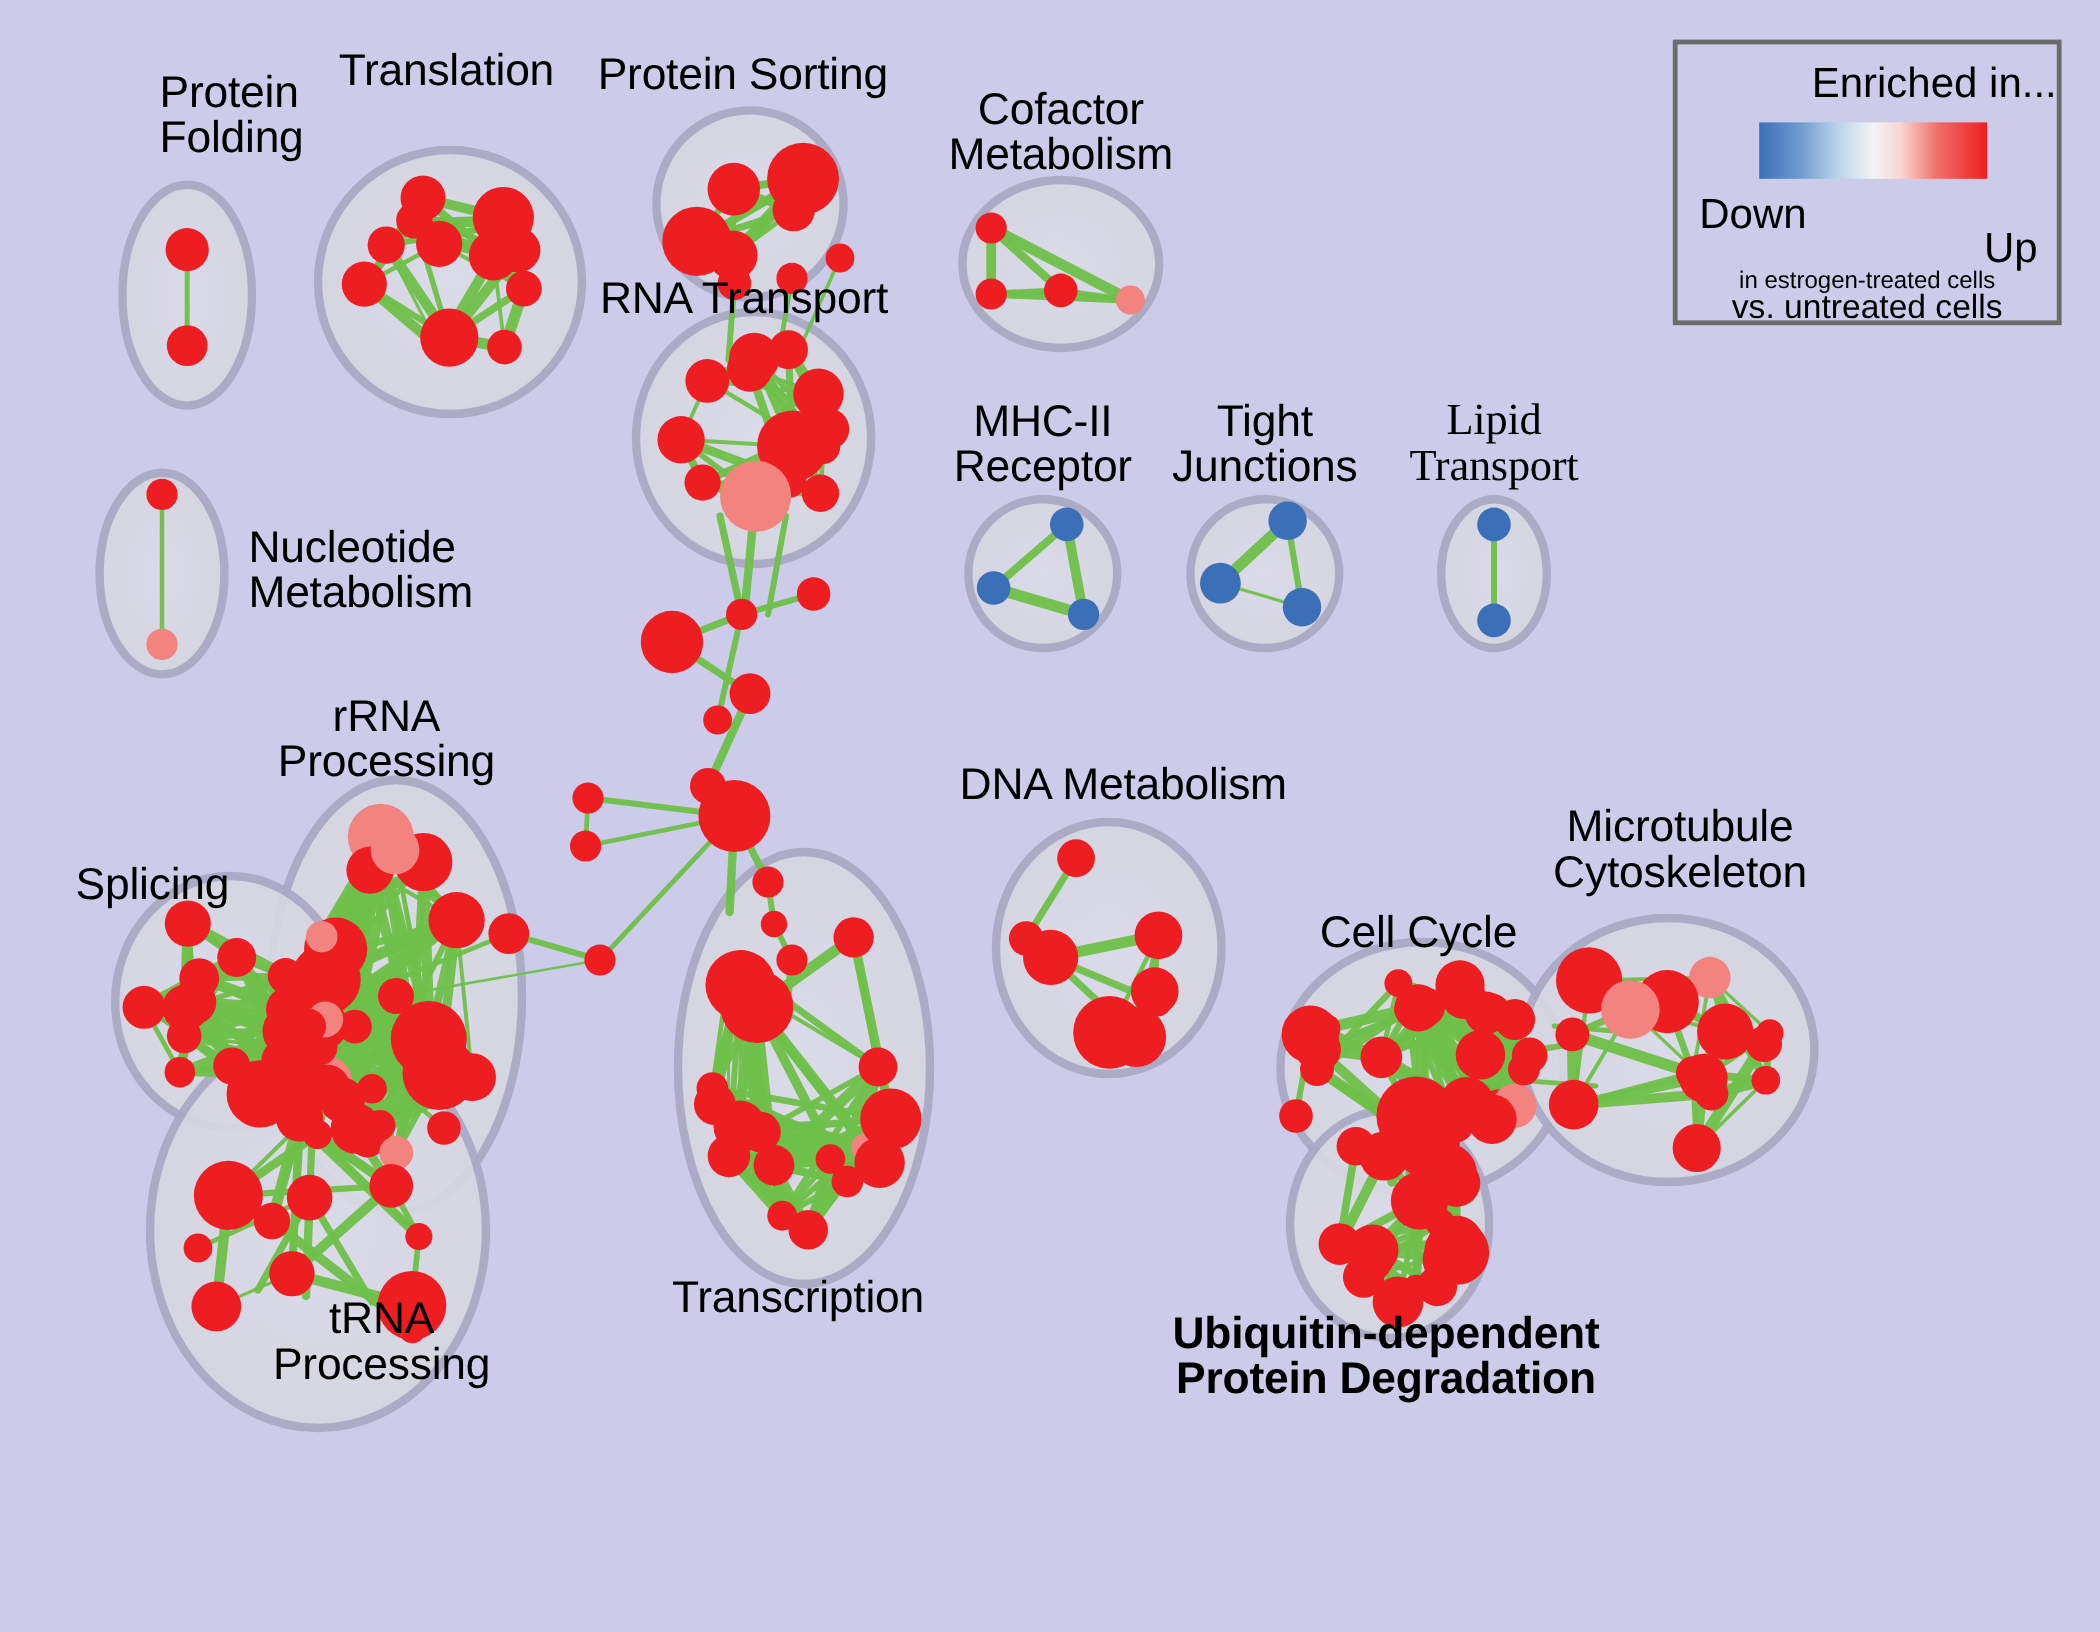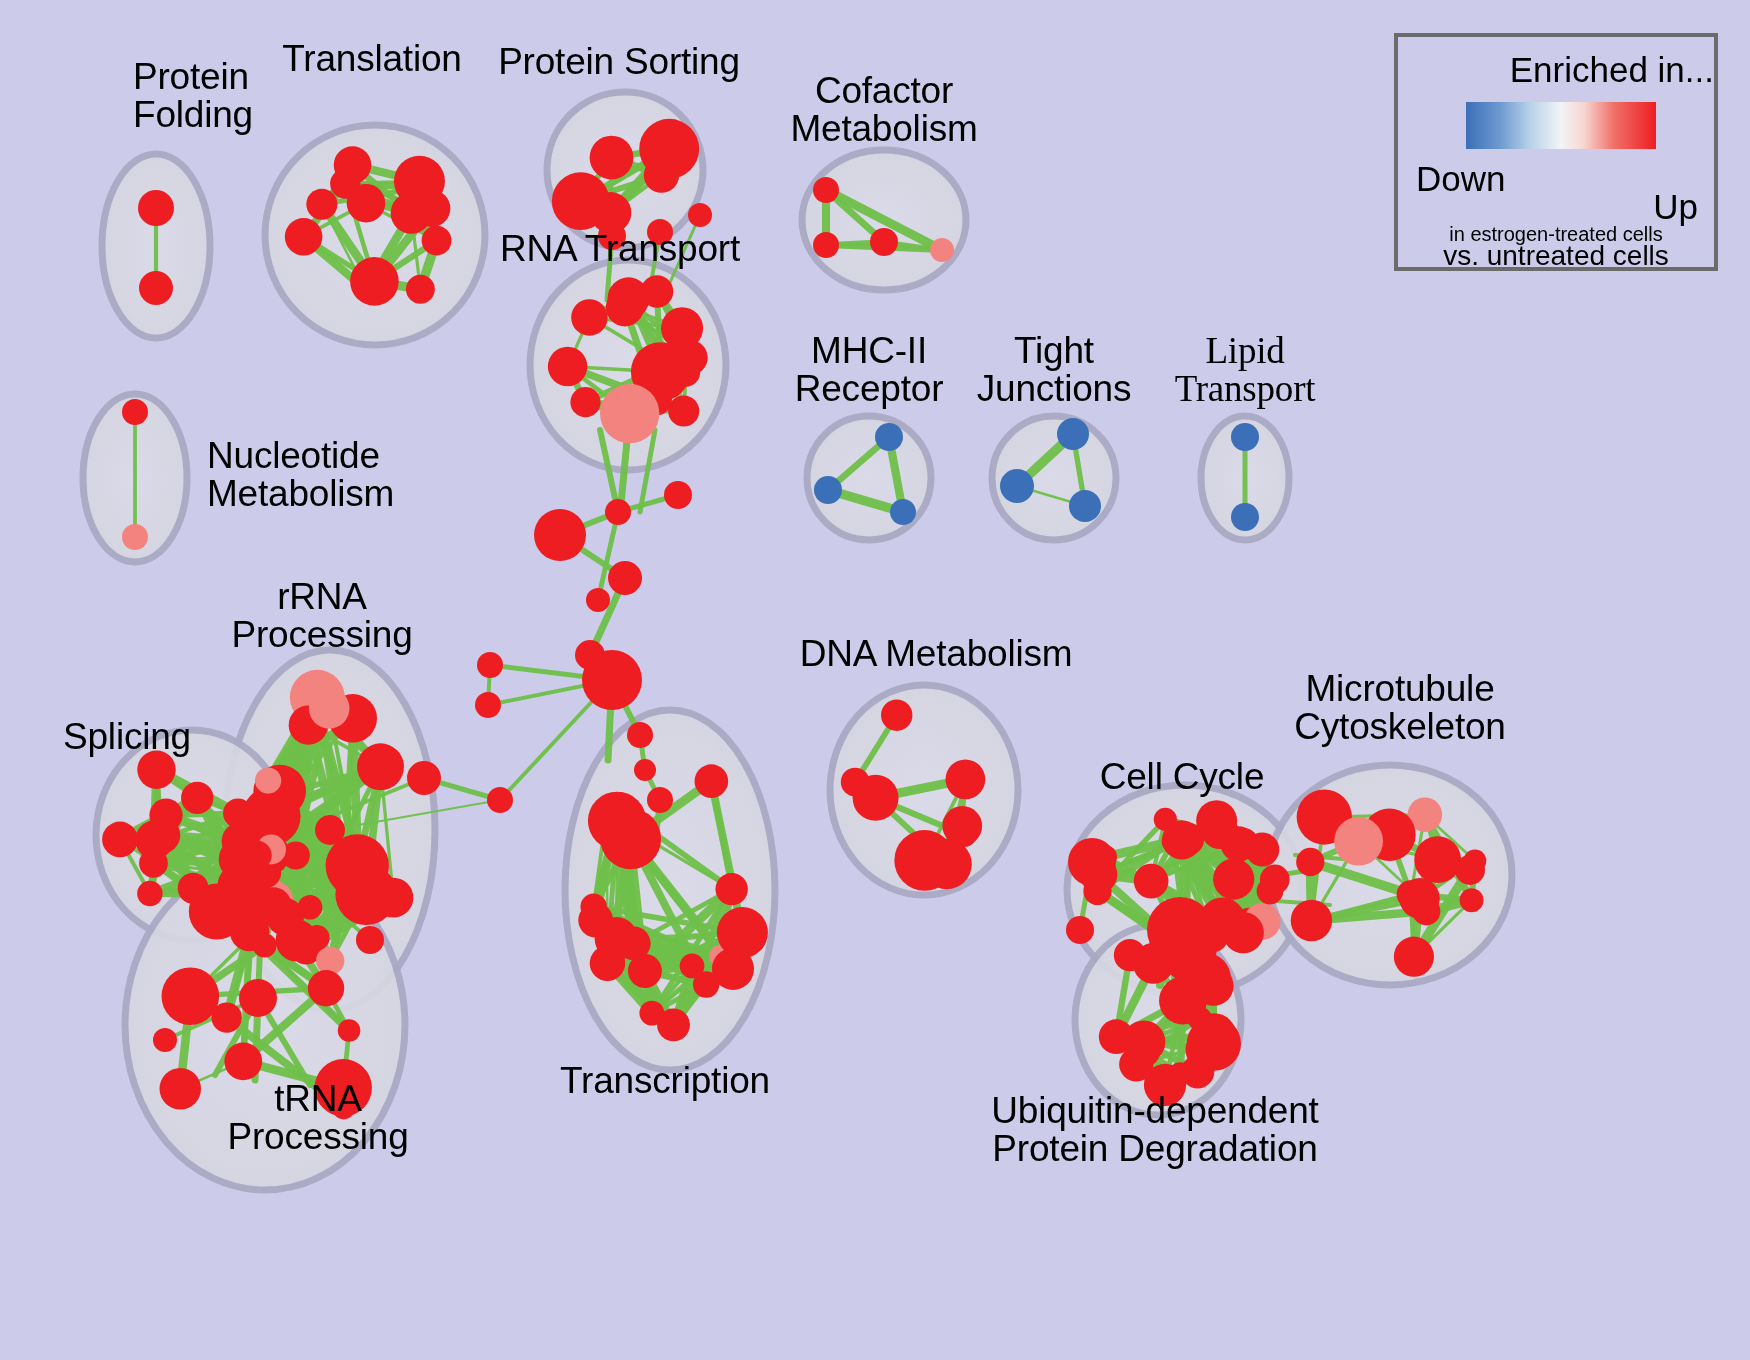--- a/index.html
+++ b/index.html
@@ -1166,21 +1166,21 @@
       <div class="lbl c" style="left: 322px; top: 578px;">rRNA
 Processing</div>
       <div class="lbl l" style="left: 63px; top: 718px;">Splicing</div>
       <div class="lbl c" style="left: 318px; top: 1080px;">tRNA
 Processing</div>
       <div class="lbl c" style="left: 665px; top: 1062px;">Transcription</div>
       <div class="lbl c" style="left: 936px; top: 635px;">DNA Metabolism</div>
       <div class="lbl c" style="left: 1182px; top: 758px;">Cell Cycle</div>
       <div class="lbl c" style="left: 1400px; top: 670px;">Microtubule
 Cytoskeleton</div>
-      <div class="lbl c" style="left: 1155px; top: 1092px;">Ubiquitin-dependent
+      <div class="lbl c" style="left: 1155px; top: 1092px; font-weight: bold;">Ubiquitin-dependent
 Protein Degradation</div>
     </div>
 
   <div id="legend">
     <div class="ltitle">Enriched in...</div>
     <div class="bar"></div>
     <div class="down">Down</div>
     <div class="up">Up</div>
     <div class="sub1">in estrogen-treated cells</div>
     <div class="sub2">vs. untreated cells</div>

